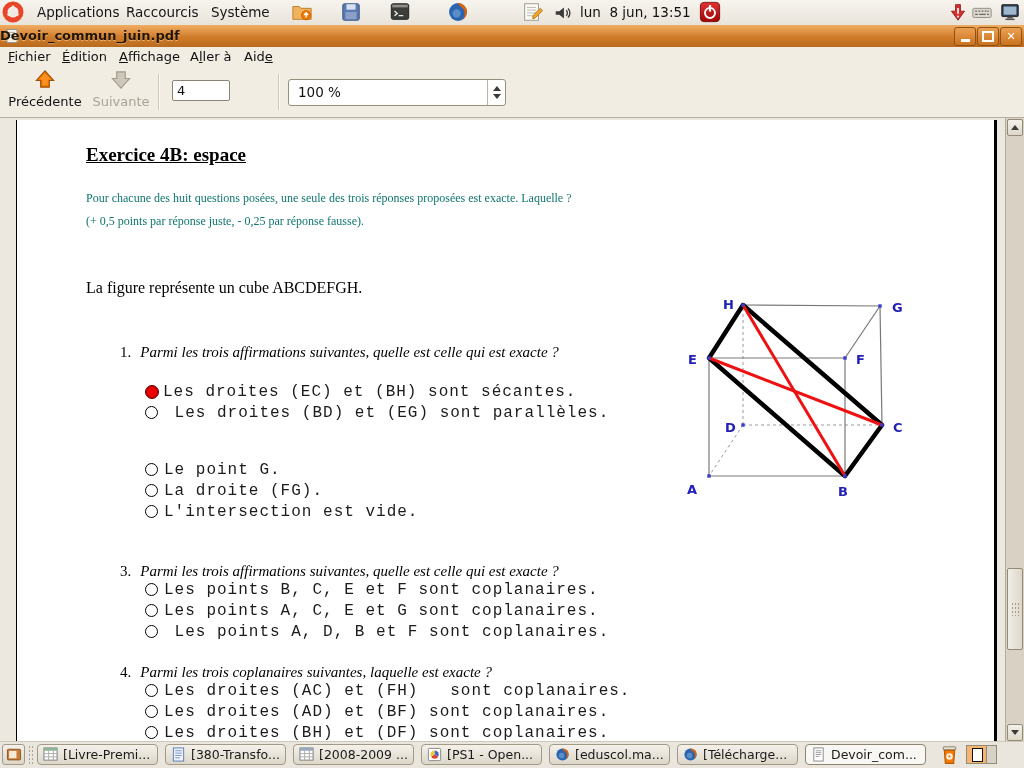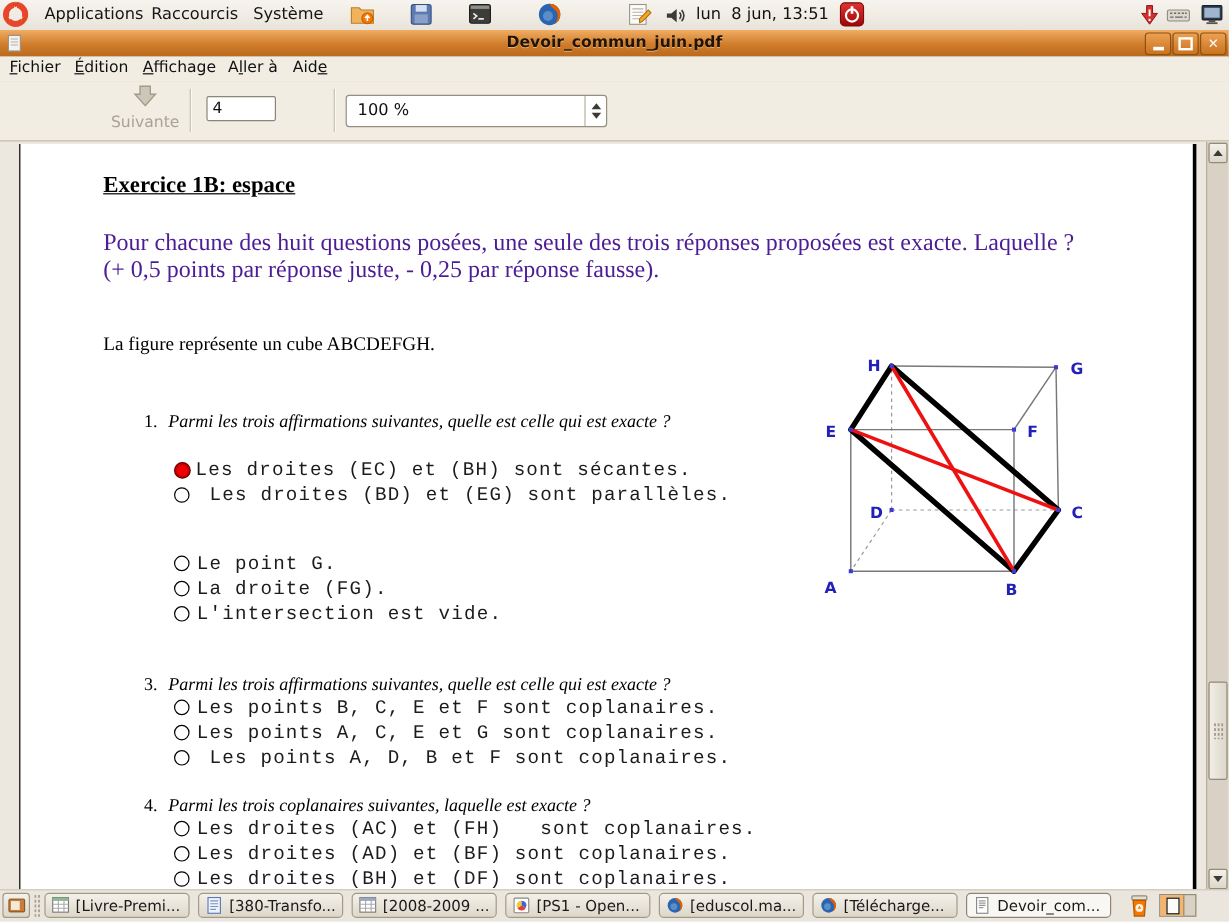--- a/index.html
+++ b/index.html
@@ -12,21 +12,21 @@
   #panel{position:absolute;top:0;left:0;width:1024px;height:25px;
          background:linear-gradient(#f7f4ef,#e9e4da);border-bottom:1px solid #bdb5a4;}
   .panel-menu{position:absolute;top:0;height:24px;line-height:24px;font-size:13.5px;color:#151515;
               padding:0 6px;cursor:default;}
   .picon{position:absolute;top:1px;width:22px;height:22px;display:inline-block;}
   .clock{position:absolute;top:0;height:24px;line-height:24px;font-size:13.5px;color:#111;white-space:pre;}
 
   
   #titlebar{position:absolute;top:25px;left:0;width:1024px;height:22px;
             background:linear-gradient(#f0ad63,#d07c2a 55%,#b96a1e);border-bottom:1px solid #8a4e12;}
-  #title-text{position:absolute;left:0;right:0;top:0;height:22px;line-height:22px;text-align:center;
+  #title-text{position:absolute;left:0;right:0;top:0;height:22px;line-height:22px;text-align:left;
               font-weight:bold;font-size:13px;color:#221405;text-shadow:0 1px 0 rgba(255,220,170,.55);}
   .winbtn{position:absolute;top:2px;width:20px;height:17px;border:1px solid #8c5314;border-radius:3px;
           background:linear-gradient(#eda052,#c9731f);display:flex;align-items:center;justify-content:center;}
   .winbtn .bar{width:9px;height:3px;background:#fff;margin-top:8px;}
   .winbtn .box{width:8px;height:7px;border:2px solid #fff;}
   .winbtn .x{color:#fff;font-size:11px;font-weight:bold;line-height:1;}
 
   
   #menubar{position:absolute;top:47px;left:0;width:1024px;height:21px;background:#f1ede3;
            border-bottom:1px solid #ddd6c7;font-size:13px;color:#111;}
@@ -51,21 +51,21 @@
              display:flex;flex-direction:column;align-items:center;justify-content:center;gap:3px;}
   .tri-up{width:0;height:0;border-left:4px solid transparent;border-right:4px solid transparent;border-bottom:5px solid #3c3a33;}
   .tri-dn{width:0;height:0;border-left:4px solid transparent;border-right:4px solid transparent;border-top:5px solid #3c3a33;}
 
   
   #doc{position:absolute;top:118px;left:0;width:1024px;height:624px;background:#ece8df;overflow:hidden;}
   #page{position:absolute;left:16px;top:2px;width:977px;height:622px;background:#fff;
         border-left:1px solid #000;border-right:3px solid #000;}
   .serif{font-family:"Liberation Serif","DejaVu Serif",serif;}
   #doc-heading{position:absolute;left:86px;top:26px;font-weight:bold;font-size:19px;text-decoration:underline;color:#000;}
-  .intro{position:absolute;left:86px;font-size:20px;color:#4c1d95;}
+  .intro{position:absolute;left:86px;font-size:12px;color:#0f766e;}
   #doc-caption{position:absolute;left:86px;top:161px;font-size:16px;color:#000;}
   .question{position:absolute;left:120px;font-size:15px;color:#000;white-space:nowrap;}
   .question .qtext{font-style:italic;margin-left:9px;}
   .option{position:absolute;left:145px;height:17px;display:flex;align-items:center;}
   .radio{width:11px;height:11px;border:1.6px solid #000;border-radius:50%;background:#fff;
          margin-right:6px;flex:none;box-sizing:content-box;}
   .radio.on{width:12px;height:12px;background:#f00000;border-color:#5d0000;box-shadow:inset 0 0 0 1.5px #c40000;margin-right:4px;}
   .opt-label{font-family:"Liberation Mono","DejaVu Sans Mono",monospace;font-size:16px;letter-spacing:1px;
              color:#1c1c1c;white-space:pre;}
 
@@ -211,20 +211,29 @@
 
 <div id="menubar">
   <span class="menu-item" style="left:2px"><u>F</u>ichier</span>
   <span class="menu-item" style="left:56px"><u>É</u>dition</span>
   <span class="menu-item" style="left:113px"><u>A</u>ffichage</span>
   <span class="menu-item" style="left:184px">A<u>l</u>ler à</span>
   <span class="menu-item" style="left:238px">Aid<u>e</u></span>
 </div>
 
 <div id="toolbar">
+  <div class="tool-btn" style="left:4px;width:82px">
+    <span>
+      <svg viewBox="0 0 22 20" width="22" height="19">
+        <path d="M11 1 L20 11 H15.5 V18 H6.5 V11 H2 Z" fill="#f57900" stroke="#9c4d00" stroke-width="1.2"></path>
+        <path d="M11 3.5 L17 10 H13.8 V16 H8.2 V10 H5 Z" fill="#ffa640" opacity="0.55"></path>
+      </svg>
+    </span>
+    <span class="lbl">Précédente</span>
+  </div>
   <div class="tool-btn disabled" style="left:92px;width:58px">
     <span>
       <svg viewBox="0 0 22 20" width="22" height="19">
         <path d="M11 19 L2 9 H6.5 V2 H15.5 V9 H20 Z" fill="#cdc7ba" stroke="#a29a8a" stroke-width="1.2"></path>
       </svg>
     </span>
     <span class="lbl">Suivante</span>
   </div>
   <div class="vsep" style="left:158px"></div>
   <input id="page-input" value="4" style="">
@@ -235,21 +244,21 @@
     <span id="zoom-spin">
       <span class="tri-up"></span>
       <span class="tri-dn"></span>
     </span>
   </div>
 </div>
 
 <div id="doc">
   <div id="page"></div>
 
-  <div id="doc-heading" class="serif">Exercice 1B: espace</div>
+  <div id="doc-heading" class="serif">Exercice 4B: espace</div>
   <div class="intro serif" style="top:73px">Pour chacune des huit questions posées, une seule des trois réponses proposées est exacte. Laquelle ?</div>
   <div class="intro serif" style="top:96px">(+ 0,5 points par réponse juste, - 0,25 par réponse fausse).</div>
   <div id="doc-caption" class="serif">La figure représente un cube ABCDEFGH.</div>
 
   <div class="question serif" style="top:226px">
     <span>1.</span><span class="qtext">Parmi les trois affirmations suivantes, quelle est celle qui est exacte ?</span>
   </div>
   <div class="option" style="top:265px">
     <span class="radio on"></span>
     <span class="opt-label">Les droites (EC) et (BH) sont sécantes.</span>

